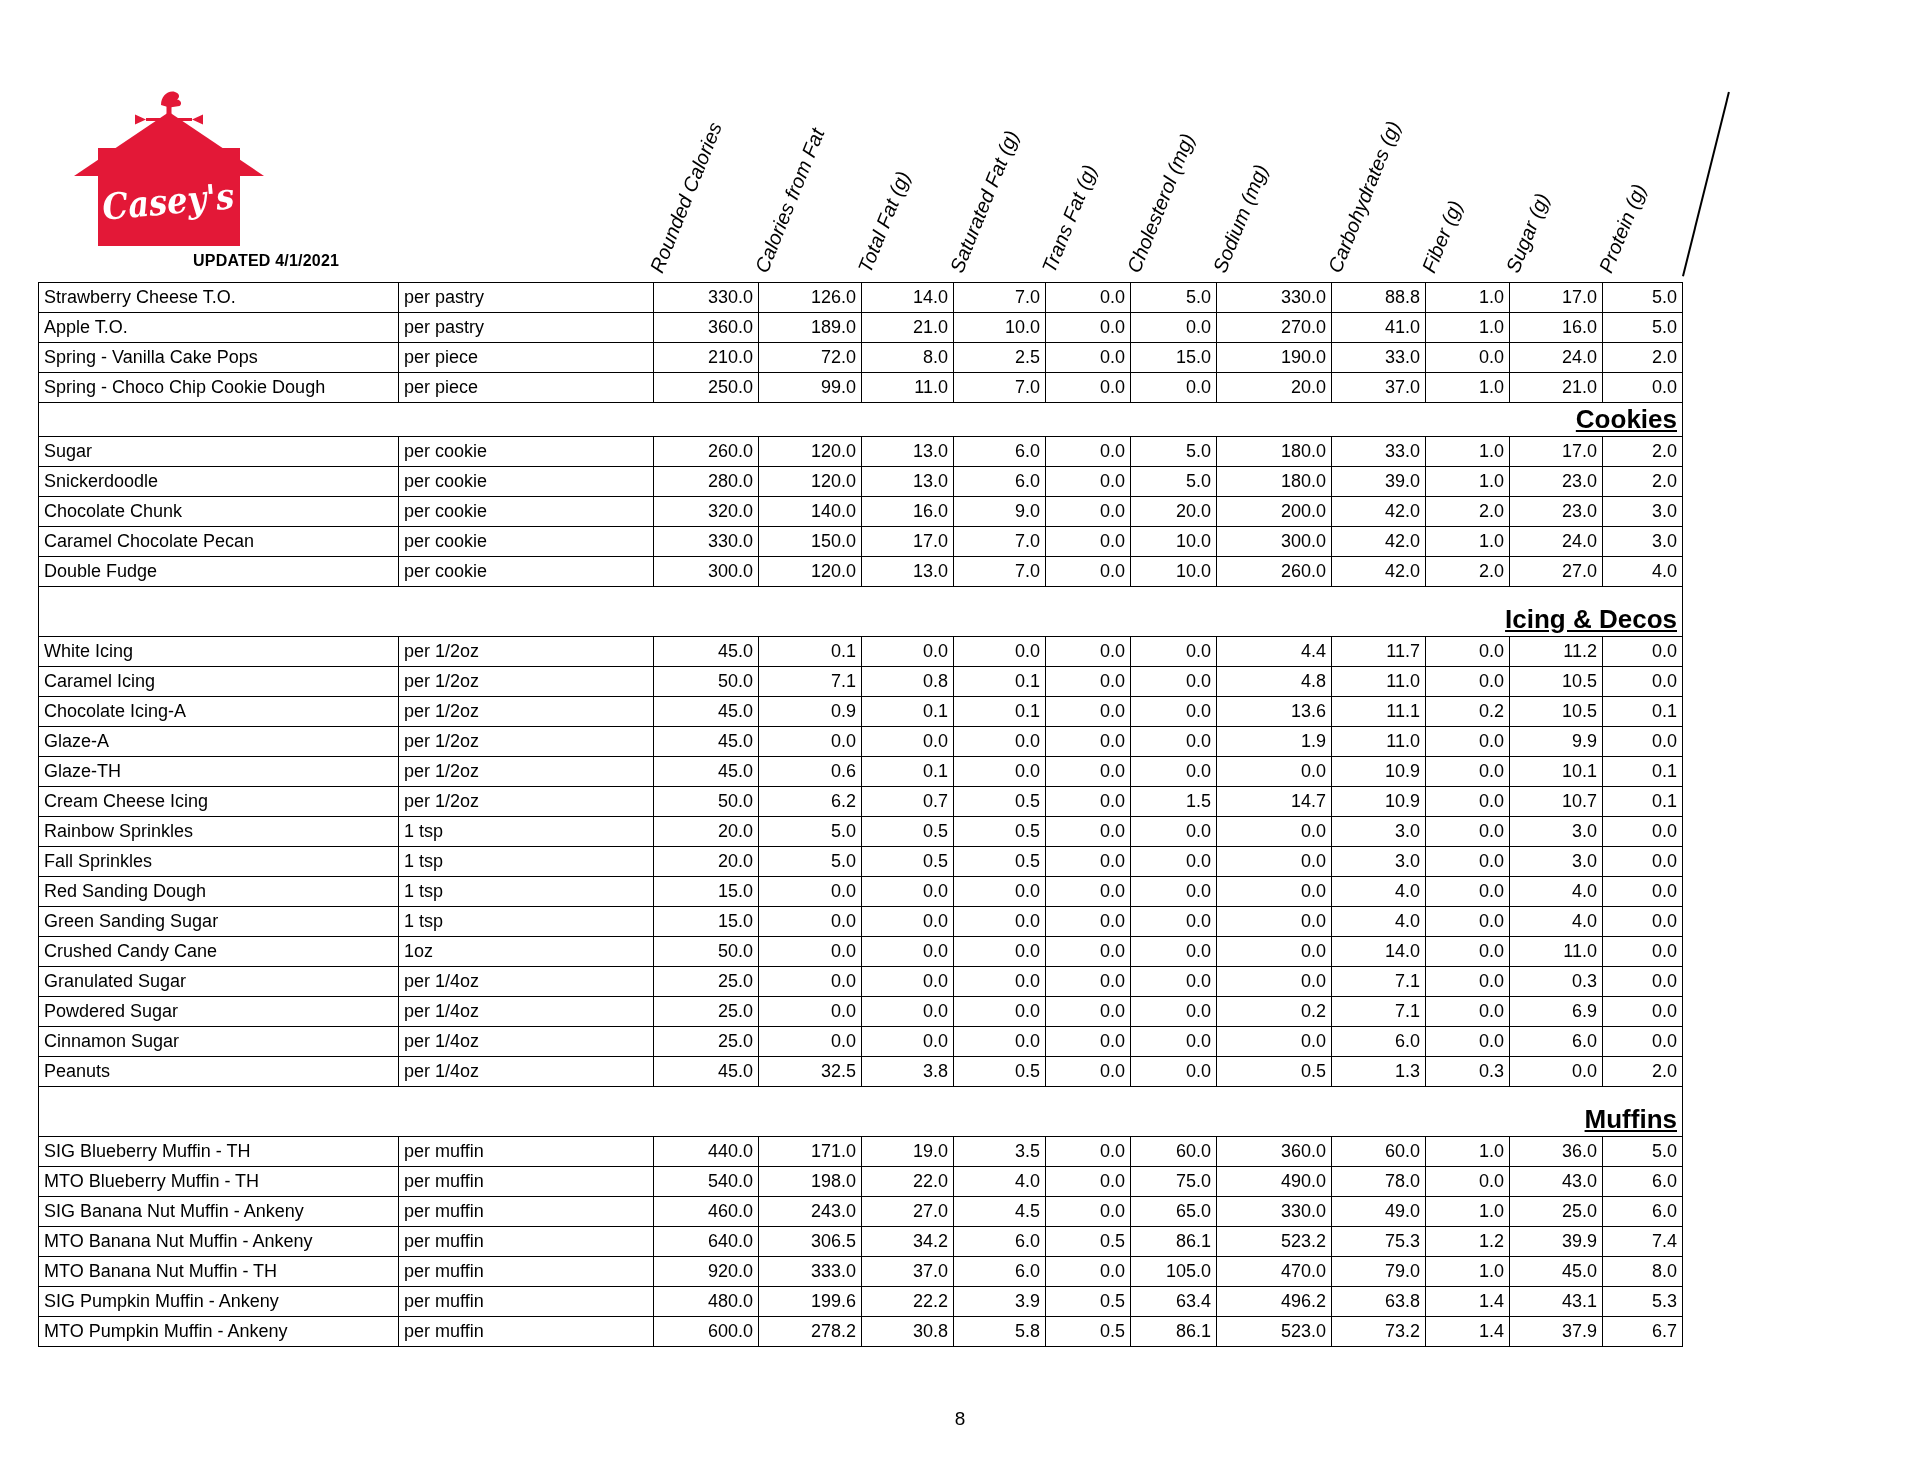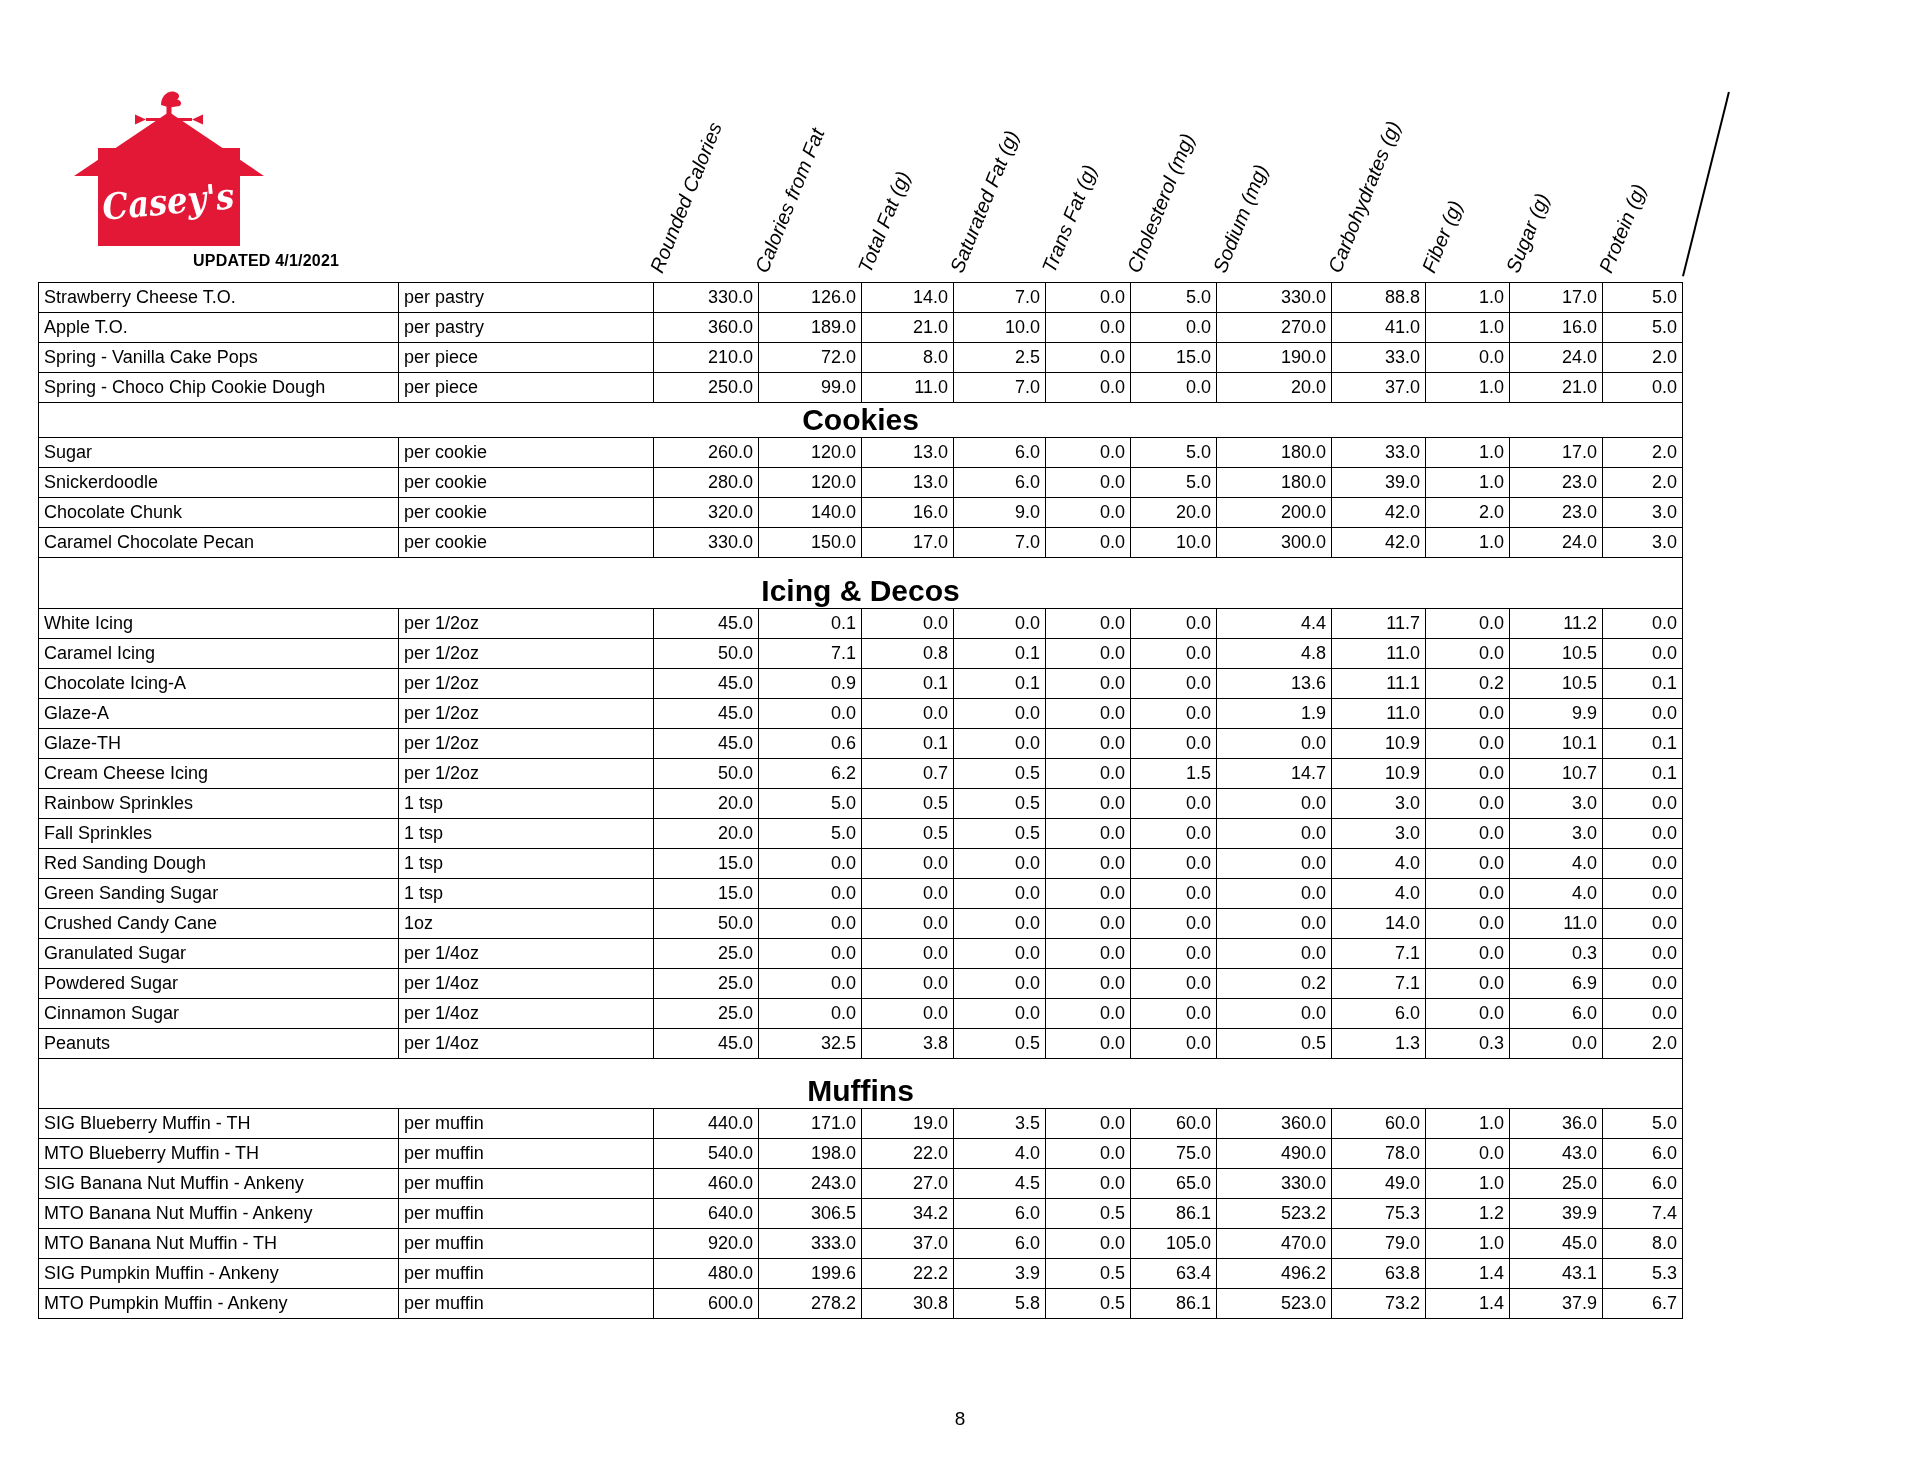--- a/index.html
+++ b/index.html
@@ -27,21 +27,21 @@
     border-collapse:collapse; table-layout:fixed; font-size:18px;
   }
   .nutri td {
     border:1px solid #000; height:30px; padding:0 5px;
     overflow:hidden; white-space:nowrap; vertical-align:middle;
   }
   .nutri td.name, .nutri td.serving { text-align:left; }
   .nutri td.num { text-align:right; }
   .nutri td.section {
     border-top:none; border-bottom:none;
-    text-align:center; font-weight:bold; font-size:30px; height:34px;
+    text-align:right; font-weight:bold; font-size:26px; height:34px;text-decoration:underline;
   }
   .nutri td.gap { border-top:none; border-bottom:none; height:16px; }
 
   .page-num { position:absolute; left:0; top:1408px; width:1920px; text-align:center; font-size:19px; }
 </style>
 </head>
 <body>
 
 <div class="sheet">
 
@@ -215,20 +215,35 @@
           <td class="num">7.0</td>
           <td class="num">0.0</td>
           <td class="num">10.0</td>
           <td class="num">300.0</td>
           <td class="num">42.0</td>
           <td class="num">1.0</td>
           <td class="num">24.0</td>
           <td class="num">3.0</td>
         </tr>
         <tr>
+          <td class="name">Double Fudge</td>
+          <td class="serving">per cookie</td>
+          <td class="num">300.0</td>
+          <td class="num">120.0</td>
+          <td class="num">13.0</td>
+          <td class="num">7.0</td>
+          <td class="num">0.0</td>
+          <td class="num">10.0</td>
+          <td class="num">260.0</td>
+          <td class="num">42.0</td>
+          <td class="num">2.0</td>
+          <td class="num">27.0</td>
+          <td class="num">4.0</td>
+        </tr>
+        <tr>
           <td class="gap" colspan="13"></td>
         </tr>
         <tr>
           <td class="section" colspan="13">Icing &amp; Decos</td>
         </tr>
         <tr>
           <td class="name">White Icing</td>
           <td class="serving">per 1/2oz</td>
           <td class="num">45.0</td>
           <td class="num">0.1</td>

